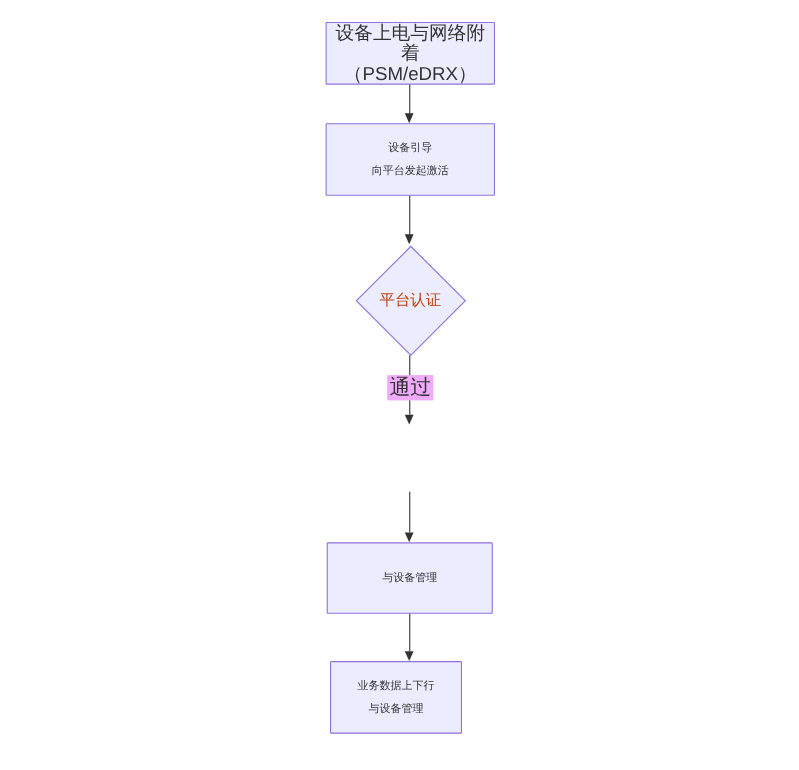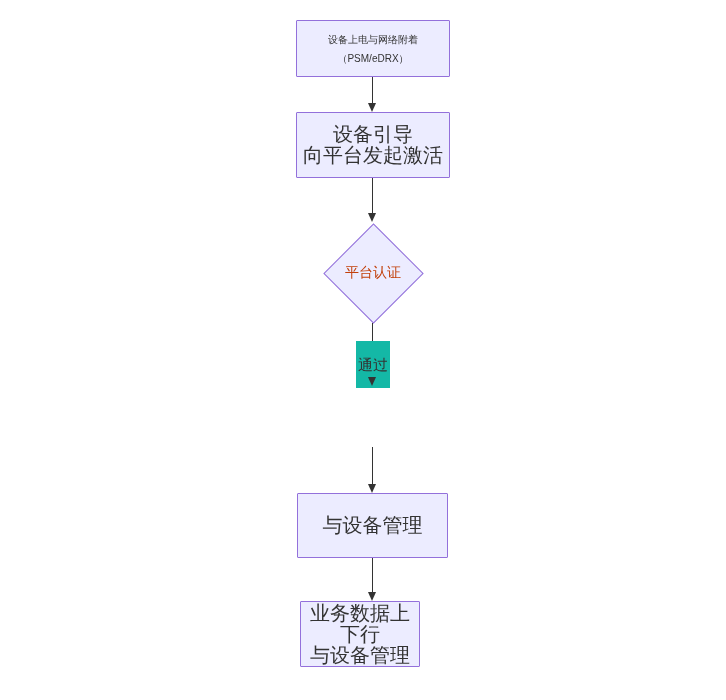--- a/index.html
+++ b/index.html
@@ -18,24 +18,24 @@
     position: absolute;
     background: #ECECFF;
     border: 1px solid #9370DB;
     border-radius: 1px;
     color: #333333;
     display: flex;
     flex-direction: column;
     align-items: center;
     justify-content: center;
     text-align: center;
-    font-size: 20px;
+    font-size: 10px;
     line-height: 21px;
   }
-  .node.small-text { font-size: 10px; line-height: 19px; }
+  .node.small-text { font-size: 17px; line-height: 19px; }
   .diamond {
     position: absolute;
     width: 71px; height: 71px;
     background: #ECECFF;
     border: 1px solid #9370DB;
     transform: rotate(45deg);
   }
   .diamond-label {
     position: absolute;
     color: #c2410c;
@@ -51,25 +51,25 @@
   .arrowhead {
     position: absolute;
     width: 0; height: 0;
     border-left: 4.5px solid transparent;
     border-right: 4.5px solid transparent;
     border-top: 9px solid #333333;
   }
   .edge-label {
     position: absolute;
     transform: translateX(-50%);
-    background: #14b8a6;
+    background: #f0abfc;
     color: #333333;
-    font-size: 15px;
+    font-size: 19px;
     line-height: 23px;
-    padding: 12px 2px;
+    padding: 0 2px;
     white-space: nowrap;
   }
 </style>
 </head>
 <body>
 
 <div class="canvas">
 
   <div class="node small-text" style="left:296px; top:20px; width:154px; height:57px;">
     <span>设备上电与网络附着</span>

